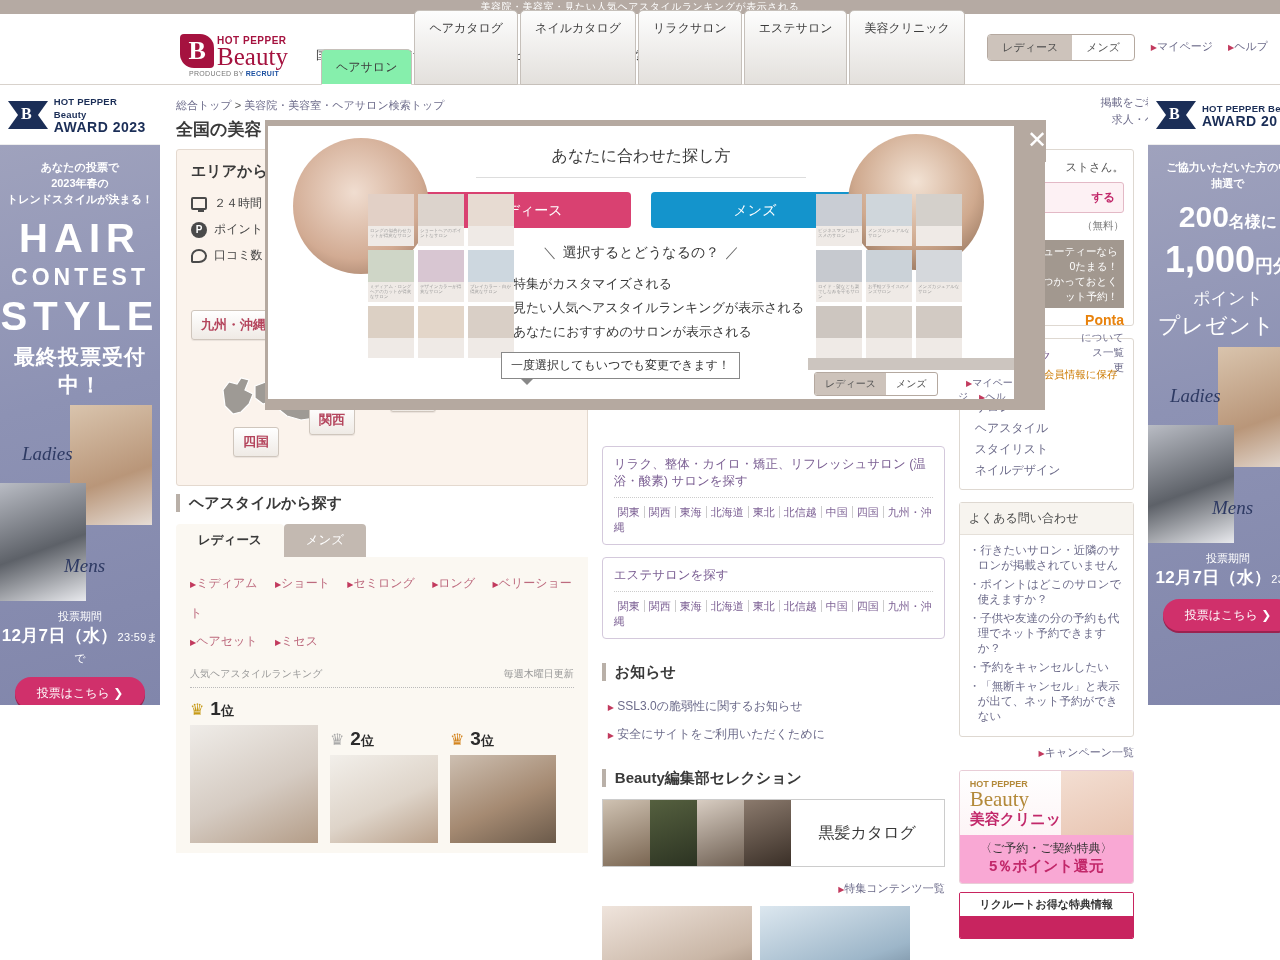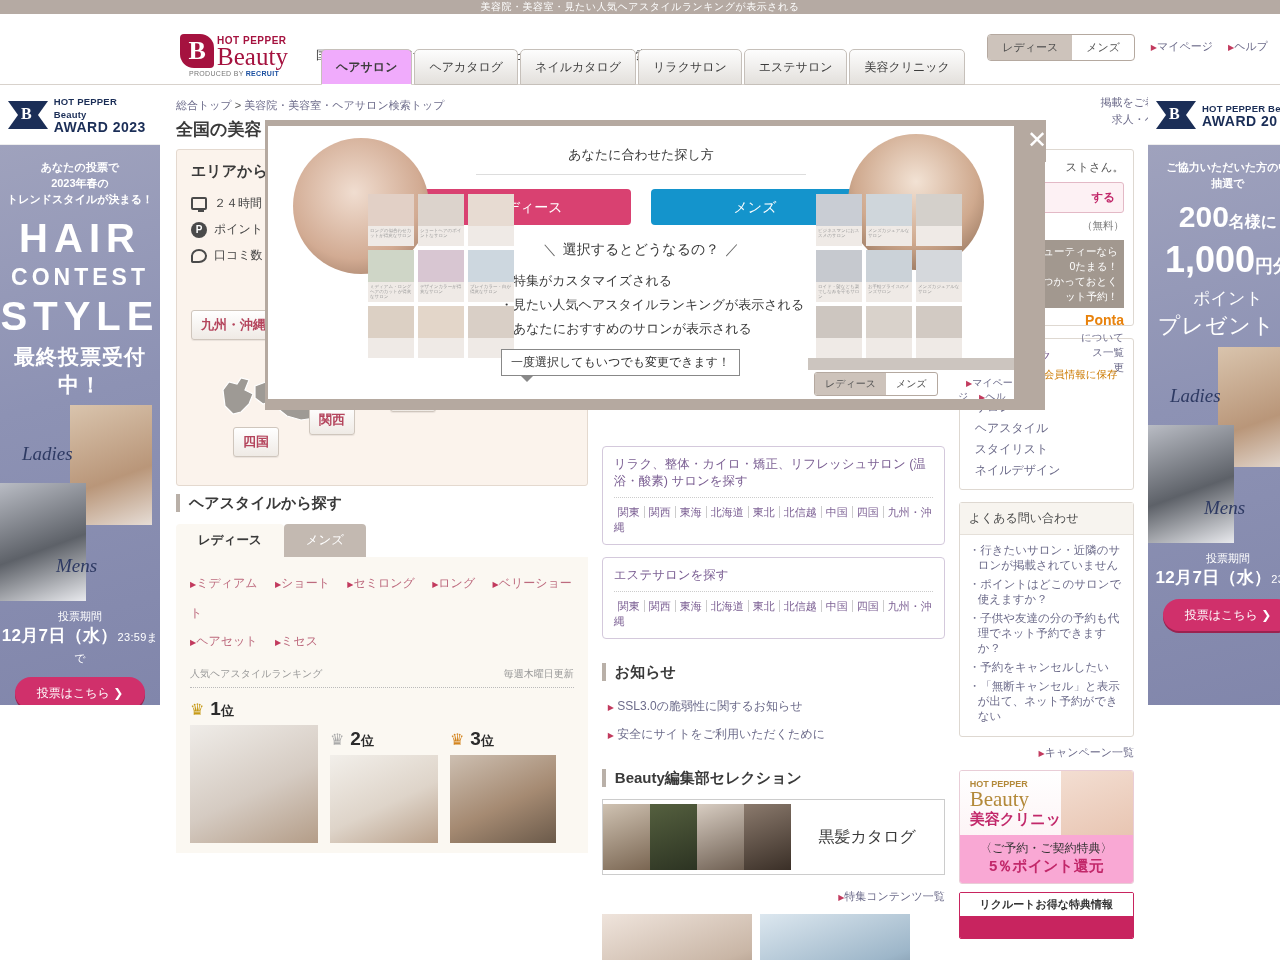--- a/index.html
+++ b/index.html
@@ -68,21 +68,21 @@
   
   .tabs { position:absolute; left:321px; bottom:-1px; display:flex; gap:2px;}
   .tab {
     background:linear-gradient(#fdfdfd,#e3e0dc);
     border:1px solid #c6c0ba;
     border-radius:5px 5px 0 0;
     padding:9px 14px 8px;
     font-size:12px; color:#3c3c3c; cursor:pointer;
     white-space:nowrap;
   }
-  .tab.active { background:#f0abfc; border-bottom:1px solid #fff; font-weight:bold;}
+  .tab.active { background:#86efac; border-bottom:1px solid #fff; font-weight:normal;margin-top:39px;}
 
   
   .crumbs { position:absolute; left:176px; top:98px; font-size:11px; color:#555; }
   .crumbs a { color:#6c6b8a; text-decoration:none; }
   .salon-note {
     position:absolute; right:12px; top:94px; text-align:right; font-size:11px;
     color:#6c6b8a; line-height:17px;
   }
 
   
@@ -128,21 +128,21 @@
   .ph {
     position:absolute; background:#cfc9c4; overflow:hidden;
   }
   .ph.ladies { right:8px; top:0; width:82px; height:120px;
     background:linear-gradient(160deg,#d9c4ad,#b99679 60%,#e6ddd6);}
   .ph.mens { left:0px; top:78px; width:86px; height:118px;
     background:linear-gradient(160deg,#b9bcc4,#5d6168 55%,#e9eaee);}
   .script { position:absolute; font-family:"Liberation Serif",serif; font-style:italic;
     font-size:19px; color:#2e3a63; }
   .script.l { left:22px; top:38px;}
-  .script.m { left:56px; top:150px;}
+  .script.m { left:64px; top:150px;}
   .bb-period { font-size:11px; margin-top:4px;}
   .bb-date { font-size:17px; font-weight:bold; letter-spacing:0.3px;}
   .bb-date small { font-size:11px; font-weight:normal;}
   .vote-btn {
     margin:10px auto 0; width:130px; height:32px; border-radius:16px;
     background:#d0306b; color:#fff; font-size:12px; line-height:32px;
     box-shadow:0 2px 0 #9b2350;
   }
 
   
@@ -203,21 +203,21 @@
   .rank-row { display:flex; gap:12px; align-items:flex-end; padding-top:10px;}
   .rank-item { text-align:left; }
   .rk-head { display:flex; align-items:center; gap:6px; }
   .crown { font-size:16px; }
   .c1 { color:#c79a17;} .c2 { color:#aaa;} .c3 { color:#d4851f;}
   .rk-no { font-size:19px; font-weight:bold; color:#2c2c2c;}
   .rk-no small { font-size:13px; }
   .rk-img { margin-top:5px; background:#e7e2dc; }
 
   .news-link { display:block; font-size:12px; color:#6c6b8a; text-decoration:none; line-height:26px;}
-  .sel-box { border:1px solid #ccc; display:flex; align-items:center; height:76px; background:#fff; }
+  .sel-box { border:1px solid #ccc; display:flex; align-items:center; height:68px; background:#fff; }
   .sel-imgs { display:flex; }
   .sel-imgs i { width:47px; height:66px; display:block; }
   .sel-label { flex:1; text-align:center; font-size:16px; color:#3a3a3a;}
   .right-align-link { text-align:right; font-size:11px; margin-top:14px;}
   .right-align-link a { color:#6c6b8a; text-decoration:none;}
 
   .rbox { border:1px solid #ded8d1; border-radius:3px; margin-bottom:12px; background:#fff;}
   .rbox-h { background:#f7f4ef; padding:7px 9px; font-size:12px; color:#4a4a4a; border-bottom:1px solid #e5e0d9;}
   .rbox-b { padding:8px 9px; font-size:11.5px; line-height:19px; color:#6c6b8a;}
   .bm-title { color:#7b5f93; font-size:12px; }
@@ -254,21 +254,21 @@
     background:#fff; overflow:hidden;
   }
   .modal-corner {
     position:absolute; left:1004px; top:120px; width:42px; height:42px;
     background:#b5a9a0;
   }
   .modal-close {
     position:absolute; left:1027px; top:130px; font-size:24px; color:#fff;
     cursor:pointer; line-height:20px; font-weight:300;
   }
-  .m-title { text-align:center; font-size:13px; color:#3a3a3a; padding-top:20px;}
+  .m-title { text-align:center; font-size:16px; color:#3a3a3a; padding-top:20px;}
   .m-rule { width:330px; height:1px; background:#ddd; margin:10px auto 0;}
   .m-btns { display:flex; gap:20px; justify-content:center; margin-top:14px;}
   .m-btn { width:208px; height:36px; border-radius:4px; color:#fff; font-size:14px;
     text-align:center; line-height:36px; cursor:pointer; }
   .m-ladies { background:#d94171; }
   .m-mens { background:#1494cc; }
   .m-q { text-align:center; font-size:14px; color:#3a3a3a; margin-top:16px;}
   .m-q i { color:#666; font-style:normal; padding:0 6px;}
   .m-points { margin:10px 0 0 232px; font-size:13px; color:#3a3a3a; line-height:24px;}
   .m-balloon {

